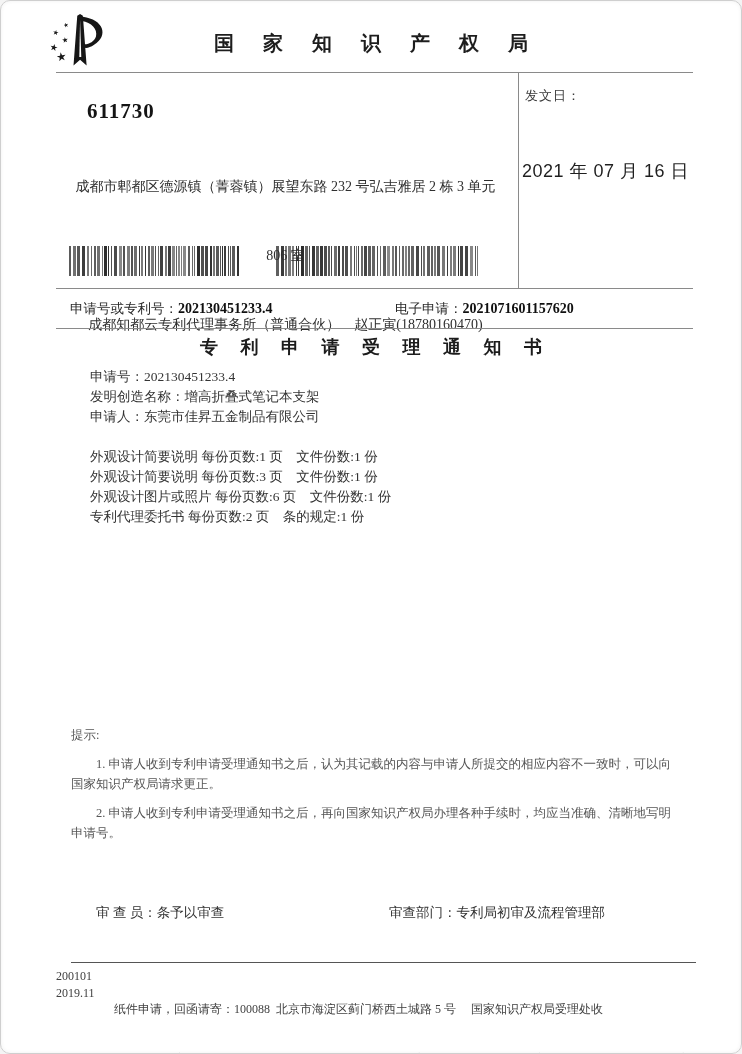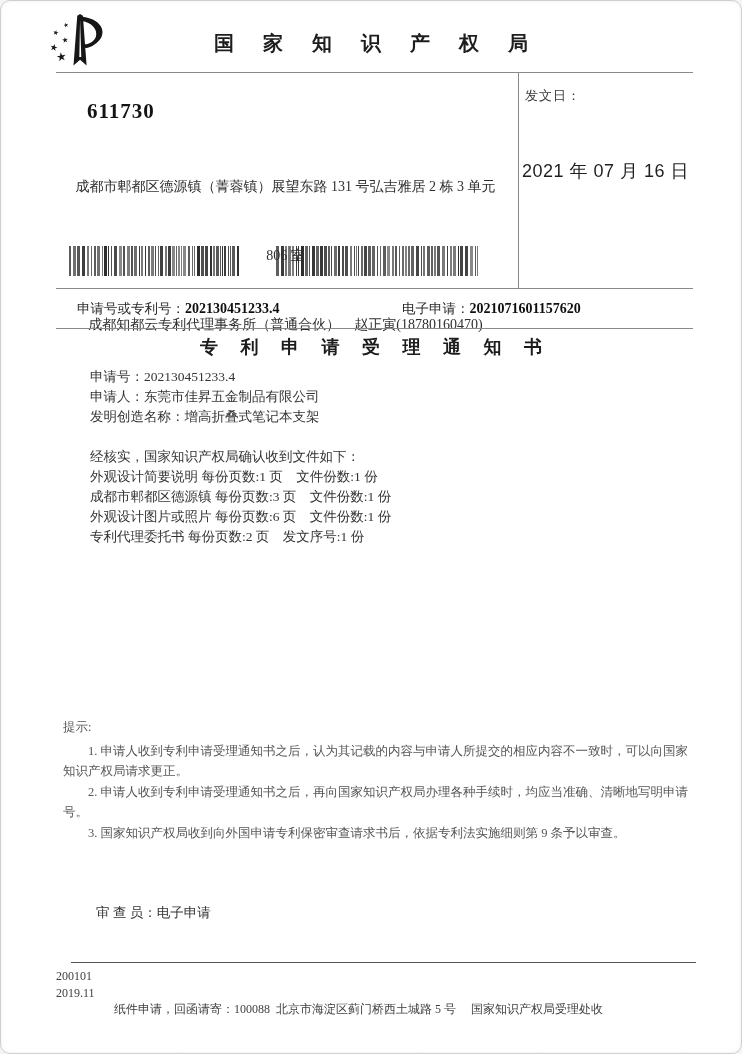--- a/index.html
+++ b/index.html
@@ -38,38 +38,38 @@
     left:521px;top:158px;font-size:18px;color:#1f1f1f;
     font-family:"Liberation Sans","DejaVu Sans",sans-serif;letter-spacing:.5px;
   }
   
   .barcode{top:245px;height:30px;display:flex;align-items:stretch;overflow:hidden;}
   .barcode i{flex:none;background:#2a2a2a;}
   .barcode-1{left:68px;width:170px;}
   .barcode-2{left:275px;width:202px;}
   .rule-2{left:55px;top:287px;width:637px;}
   
-  .ref-row{top:299px;left:8px;width:634px;height:20px;font-size:13.5px;color:#2a2a2a;}
+  .ref-row{top:299px;left:1px;width:634px;height:20px;font-size:13.5px;color:#2a2a2a;}
   .ref-left{position:absolute;left:68px;top:0;}
   .ref-right{position:absolute;left:393px;top:0;}
   .ref-num{font-weight:700;font-size:14px;color:#101010;}
   .rule-3{left:55px;top:327px;width:637px;}
   
   .notice-title{
     left:0;right:0;top:334px;text-align:center;
     font-size:18px;font-weight:600;letter-spacing:9px;text-indent:9px;color:#1c1c1c;
   }
   .body-block{left:62px;top:366px;width:624px;font-size:13.5px;line-height:20px;color:#343434;}
   .body-block p{margin:0;}
   .indent{text-indent:2em;}
   .pad-indent{padding-left:2em;white-space:pre-wrap;}
   .blank-line{height:20px;}
   
   .tips{left:62px;top:716px;width:626px;font-size:12.5px;line-height:20.5px;color:#565656;}
-  .tips p{margin:0;}
+  .tips p{margin:8px;}
   .tips .first{margin-top:3px;}
   
   .sig-row{top:903px;left:0;width:742px;height:20px;font-size:13.5px;color:#333;}
   .sig-left{position:absolute;left:95px;top:0;}
   .sig-right{position:absolute;left:388px;top:0;}
   .rule-4{left:70px;top:961px;width:625px;background:#555;}
   
   .footer{left:55px;top:967px;width:634px;display:flex;font-size:12px;line-height:16.5px;color:#3f3f3f;}
   .footer-codes{width:58px;flex:none;}
   .footer-notes{flex:1;white-space:pre-wrap;}
@@ -92,21 +92,21 @@
     <use href="#star" transform="translate(19,29) scale(3.2) rotate(-8)"></use>
     <use href="#star" transform="translate(7,37) scale(4) rotate(12)"></use>
     <use href="#star" transform="translate(15,47) scale(5) rotate(-10)"></use>
   </svg>
   <div class="abs agency-title">国 家 知 识 产 权 局</div>
   <div class="abs rule rule-1"></div>
   <div class="abs vline"></div>
 
   <div class="abs postal">611730</div>
   <div class="abs addr">
-    <div>成都市郫都区德源镇（菁蓉镇）展望东路 131 号弘吉雅居 2 栋 3 单元</div>
+    <div>成都市郫都区德源镇（菁蓉镇）展望东路 232 号弘吉雅居 2 栋 3 单元</div>
     <div>806 室</div>
     <div>成都知都云专利代理事务所（普通合伙）　赵正寅(18780160470)</div>
   </div>
 
   <div class="abs issue-label">发文日：</div>
   <div class="abs issue-date">2021 年 07 月 16 日</div>
 
   <div class="abs barcode barcode-1">
       <i style="width:2px;margin-right:2px;opacity:0.77"></i>
       <i style="width:3px;margin-right:1px;opacity:0.67"></i>
@@ -225,40 +225,41 @@
     <div class="ref-right">
       <span>电子申请：</span><span class="ref-num">2021071601157620</span>
     </div>
   </div>
   <div class="abs rule rule-3"></div>
 
   <div class="abs notice-title">专 利 申 请 受 理 通 知 书</div>
 
   <div class="abs body-block">
     <p class="pad-indent"><span>申请号：</span><span>202130451233.4</span></p>
+    <p class="pad-indent"><span>发明创造名称：</span><span>增高折叠式笔记本支架</span></p>
     <p class="pad-indent"><span>申请人：</span><span>东莞市佳昇五金制品有限公司</span></p>
-    <p class="pad-indent"><span>发明创造名称：</span><span>增高折叠式笔记本支架</span></p>
     <div class="blank-line"></div>
-    <p class="pad-indent">经核实，国家知识产权局确认收到文件如下：</p>
     <p class="pad-indent">外观设计简要说明 每份页数:1 页　文件份数:1 份</p>
-    <p class="pad-indent">成都市郫都区德源镇 每份页数:3 页　文件份数:1 份</p>
+    <p class="pad-indent">外观设计简要说明 每份页数:3 页　文件份数:1 份</p>
     <p class="pad-indent">外观设计图片或照片 每份页数:6 页　文件份数:1 份</p>
-    <p class="pad-indent">专利代理委托书 每份页数:2 页　发文序号:1 份</p>
+    <p class="pad-indent">专利代理委托书 每份页数:2 页　条的规定:1 份</p>
   </div>
 
   <div class="abs tips">
     <p>提示:</p>
     <p class="indent first">1. 申请人收到专利申请受理通知书之后，认为其记载的内容与申请人所提交的相应内容不一致时，可以向国家知识产权局请求更正。</p>
     <p class="indent">2. 申请人收到专利申请受理通知书之后，再向国家知识产权局办理各种手续时，均应当准确、清晰地写明申请号。</p>
-    <p class="indent">3. 国家知识产权局收到向外国申请专利保密审查请求书后，依据专利法实施细则第 9 条予以审查。</p>
   </div>
 
   <div class="abs sig-row">
     <div class="sig-left">
-      <span>审 查 员：</span><span>电子申请</span>
+      <span>审 查 员：</span><span>条予以审查</span>
+    </div>
+    <div class="sig-right">
+      <span>审查部门：</span><span>专利局初审及流程管理部</span>
     </div>
   </div>
 
   <div class="abs rule rule-4"></div>
   <div class="abs footer">
     <div class="footer-codes">
       <p>200101</p>
       <p>2019.11</p>
     </div>
     <div class="footer-notes">

